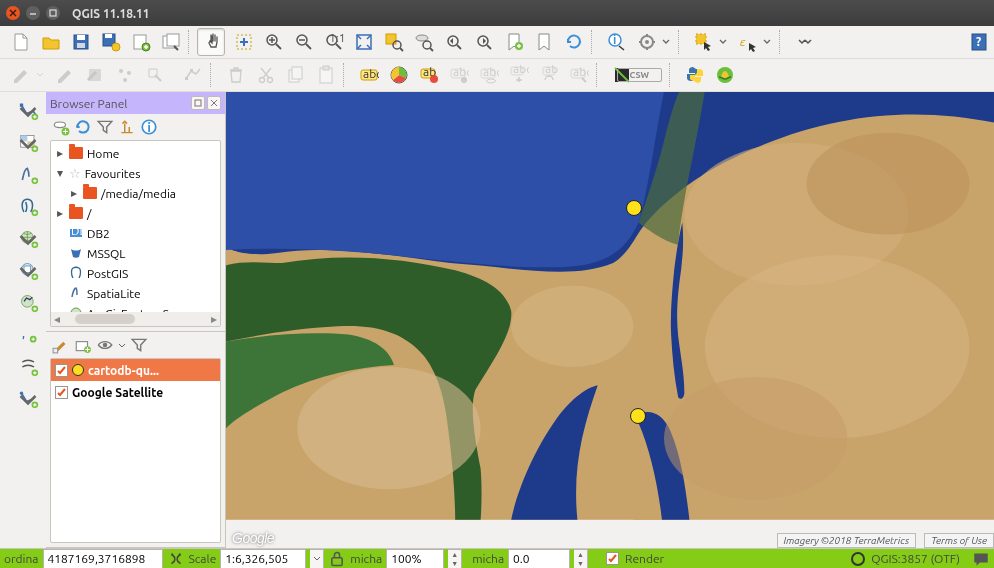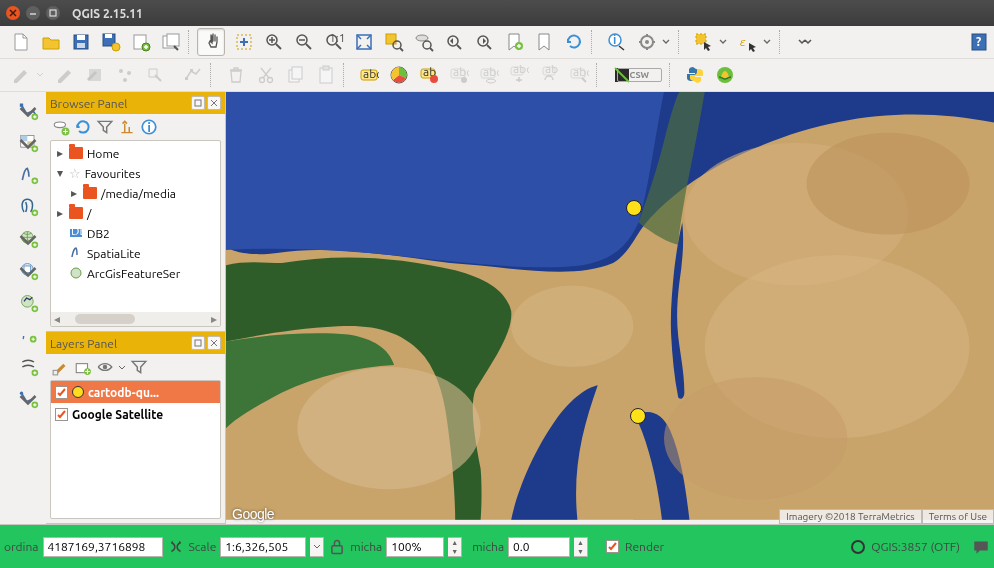--- a/index.html
+++ b/index.html
@@ -21,21 +21,21 @@
 .tool-group-sep { width:3px; height:24px; border-left:1px dotted #aaa; margin:0 4px; }
 .tool-chevron { width:12px; height:28px; display:flex; align-items:center; justify-content:center; cursor:pointer; }
 
 .main { flex:1; display:flex; min-height:0; }
 .left-toolbox { width:46px; background:#f2f1f0; padding-top:4px; display:flex; flex-direction:column; align-items:center; gap:2px; }
 .left-toolbox .tool-btn { width:34px; height:30px; position:relative; }
 .left-toolbox .mini-chev { position:absolute; right:1px; bottom:2px; }
 
 .panels { width:180px; display:flex; flex-direction:column; border-right:1px solid #c9c5bf; }
 .panel { display:flex; flex-direction:column; border-bottom:1px solid #c9c5bf; background:#f2f1f0; }
-.panel-head { height:22px; display:flex; align-items:center; justify-content:space-between; padding:0 4px; background:#eab308;text-align:center; }
+.panel-head { height:22px; display:flex; align-items:center; justify-content:space-between; padding:0 4px; background:#c4b5fd;text-align:center; }
 .panel-head .phead-title { color:#555; font-weight:normal; }
 .panel-head .phead-icons { display:flex; gap:2px; }
 .panel-head .phead-icons span { width:14px; height:14px; display:flex; align-items:center; justify-content:center; cursor:pointer; border:1px solid #c0bcb5; border-radius:2px; background:#f8f7f5;}
 .panel-tb { display:flex; gap:4px; padding:4px 6px; align-items:center; }
 .panel-tb .pt-btn { width:18px; height:18px; display:flex; align-items:center; justify-content:center; cursor:pointer; }
 .panel-body { flex:1; overflow:hidden; background:#fff; border:1px solid #c9c5bf; margin:0 4px 4px; border-radius:2px; position:relative; }
 .tree { padding:2px 0; }
 .tree-row { display:flex; align-items:center; height:20px; padding-left:4px; gap:4px; white-space:nowrap; cursor:default;}
 .tree-row .expander { width:10px; text-align:center; color:#555; }
 .tree-indent-1 { padding-left:18px; }
@@ -48,28 +48,28 @@
 
 .layers-body { background:#fff; border:1px solid #c9c5bf; margin:0 4px 4px; border-radius:2px; flex:1;}
 .layer-row { display:flex; align-items:center; height:22px; padding:0 4px; gap:4px;}
 .layer-row.selected { background:#f07746; color:#fff; }
 .chk { width:13px; height:13px; border:1px solid #9b968d; background:#fff; display:flex; align-items:center; justify-content:center;}
 .chk svg { width:11px; height:11px; }
 .layer-dot { width:12px; height:12px; border-radius:50%; background:#ffdc1e; border:1px solid #333;}
 .layer-row .lbl { font-weight:bold; overflow:hidden; text-overflow:ellipsis; white-space:nowrap; flex:1;}
 .layer-row.selected .lbl { color:#fff; }
 
-.map-area { flex:1; position:relative; overflow:hidden; }
+.map-area { flex:1; position:relative; overflow:hidden;font-style:italic; }
 .map-canvas { position:absolute; inset:0; }
 .map-point { position:absolute; width:16px; height:16px; border-radius:50%; background:#ffe11a; border:1.5px solid #222; }
 .map-attrib { position:absolute; bottom:0; right:0; display:flex; align-items:center; }
-.map-attrib .attr-box { background:rgba(245,245,245,0.85); font-size:10px; color:#555; padding:1px 6px; border:1px solid #bbb;}
+.map-attrib .attr-box { background:rgba(245,245,245,0.85); font-size:10px; color:#555; padding:1px 6px; border:1px solid #bbb;margin-left:8px;}
 .map-google { position:absolute; bottom:2px; left:6px; color:#fff; font-size:14px; font-family:Arial; text-shadow:0 0 3px rgba(0,0,0,0.6); letter-spacing:-0.5px;}
 
-.statusbar { height:44px; background:#22c55e; border-top:1px solid #c9c5bf; display:flex; align-items:center; padding:0 4px; gap:4px; }
+.statusbar { height:20px; background:#84cc16; border-top:1px solid #c9c5bf; display:flex; align-items:center; padding:0 4px; gap:4px; }
 .statusbar .slabel { color:#444; }
 .sbox { height:20px; border:1px solid #b8b4ad; background:#fff; padding:0 4px; display:flex; align-items:center;text-align:center; }
 .sdrop { width:14px; height:20px; border:1px solid #b8b4ad; border-left:none; background:#f6f5f3; display:flex; align-items:center; justify-content:center; cursor:pointer;}
 .sspin { width:14px; height:20px; border:1px solid #b8b4ad; border-left:none; background:#f6f5f3; display:flex; flex-direction:column;}
 .sspin div{flex:1; display:flex; align-items:center; justify-content:center; font-size:7px; color:#666;}
 .sicon { width:18px; height:18px; display:flex; align-items:center; justify-content:center; cursor:pointer;}
 .render-chk { width:13px; height:13px; border:1px solid #9b968d; background:#fff; display:flex; align-items:center; justify-content:center; margin-right:2px;}
 .render-chk svg { width:11px; height:11px;}
 .globe-round{width:14px;height:14px;border-radius:50%;border:2px solid #333;position:relative;display:inline-block;}
 
@@ -88,21 +88,21 @@
   <div class="tb-btn tb-min">
       <svg viewBox="0 0 8 8">
         <path d="M1 5 H7" stroke="#ddd" stroke-width="1.4"></path>
       </svg>
     </div>
   <div class="tb-btn tb-max">
       <svg viewBox="0 0 8 8">
         <rect x="1" y="1" width="6" height="6" fill="none" stroke="#ddd" stroke-width="1.2"></rect>
       </svg>
     </div>
-  <span class="title">QGIS 2.15.11</span>
+  <span class="title">QGIS 11.18.11</span>
 </div>
 
 <div class="toolbar-row">
   <div class="tool-btn">
       <svg viewBox="0 0 20 20">
         <path d="M4 2 h8 l4 4 v12 h-12 z" fill="#fff" stroke="#999"></path>
         <path d="M12 2 v4 h4" fill="none" stroke="#999"></path>
       </svg>
     </div>
   <div class="tool-btn">
@@ -602,20 +602,32 @@
             </div>
           <div class="tree-row tree-indent-1">
               <svg width="14" height="14" viewBox="0 0 14 14">
                 <rect x="1" y="3" width="12" height="8" fill="#4a8fd6"></rect>
                 <text x="2" y="9" font-size="5" fill="#fff">DB2</text>
               </svg>
               <span>DB2</span>
             </div>
           <div class="tree-row tree-indent-1">
               <svg width="14" height="14" viewBox="0 0 14 14">
+                <path d="M2 3 c3 2 7 2 10 0 l-2 8 c-2 1-4 1-6 0 z" fill="#3b6fb6"></path>
+              </svg>
+              <span>MSSQL</span>
+            </div>
+          <div class="tree-row tree-indent-1">
+              <svg width="14" height="14" viewBox="0 0 14 14">
+                <path d="M4 2 c-2 1-2 7 0 10 M10 2 c2 1 2 7 0 10 M4 2 c2-1 4-1 6 0" fill="none" stroke="#336791" stroke-width="1.3"></path>
+              </svg>
+              <span>PostGIS</span>
+            </div>
+          <div class="tree-row tree-indent-1">
+              <svg width="14" height="14" viewBox="0 0 14 14">
                 <path d="M3 11 c1-6 3-9 4-9 1 1 1 4 1 7" fill="none" stroke="#4a6fa0" stroke-width="1.5"></path>
               </svg>
               <span>SpatiaLite</span>
             </div>
           <div class="tree-row tree-indent-1">
               <svg width="14" height="14" viewBox="0 0 14 14">
                 <circle cx="7" cy="7" r="5" fill="#cfe4c6" stroke="#6a9a4a"></circle>
               </svg>
               <span>ArcGisFeatureSer</span>
             </div>
@@ -623,35 +635,20 @@
         <div class="tree-scroll">
             <span class="arr">◂</span>
             <div class="thumb"></div>
             <div style="flex:1"></div>
             <span class="arr">▸</span>
           </div>
       </div>
     </div>
 
     <div class="panel" style="flex:1;">
-      <div class="panel-head">
-        <span class="phead-title">Layers Panel</span>
-        <div class="phead-icons">
-          <span>
-              <svg width="8" height="8" viewBox="0 0 8 8">
-                <rect x="1" y="1" width="6" height="6" fill="none" stroke="#777"></rect>
-              </svg>
-            </span>
-          <span>
-              <svg width="8" height="8" viewBox="0 0 8 8">
-                <path d="M1 1 l6 6 M7 1 l-6 6" stroke="#777"></path>
-              </svg>
-            </span>
-        </div>
-      </div>
       <div class="panel-tb">
         <div class="pt-btn">
             <svg viewBox="0 0 16 16">
               <path d="M3 12 l7-7 2 2 -7 7 -2 0 z" fill="#c98b2e"></path>
               <rect x="1" y="11" width="4" height="4" fill="#eee" stroke="#999"></rect>
             </svg>
           </div>
         <div class="pt-btn">
             <svg viewBox="0 0 16 16">
               <rect x="2" y="5" width="10" height="8" fill="#fff" stroke="#888"></rect>

